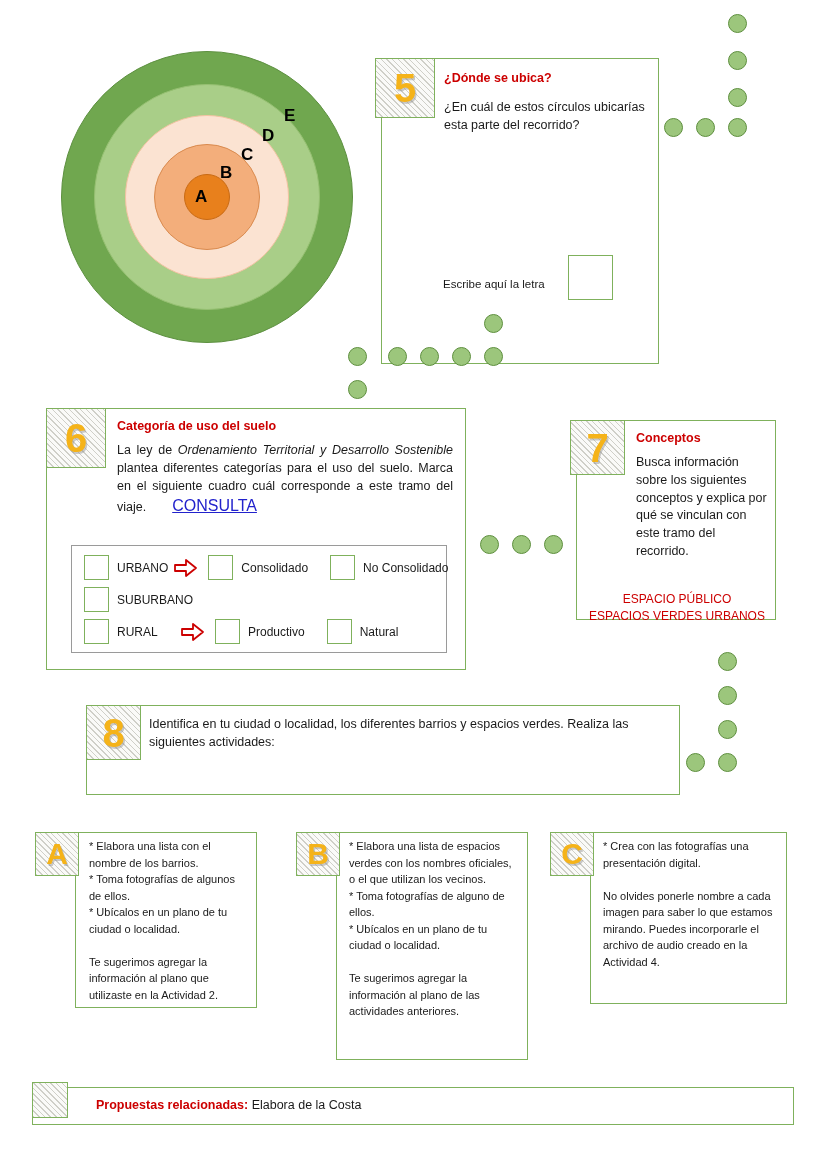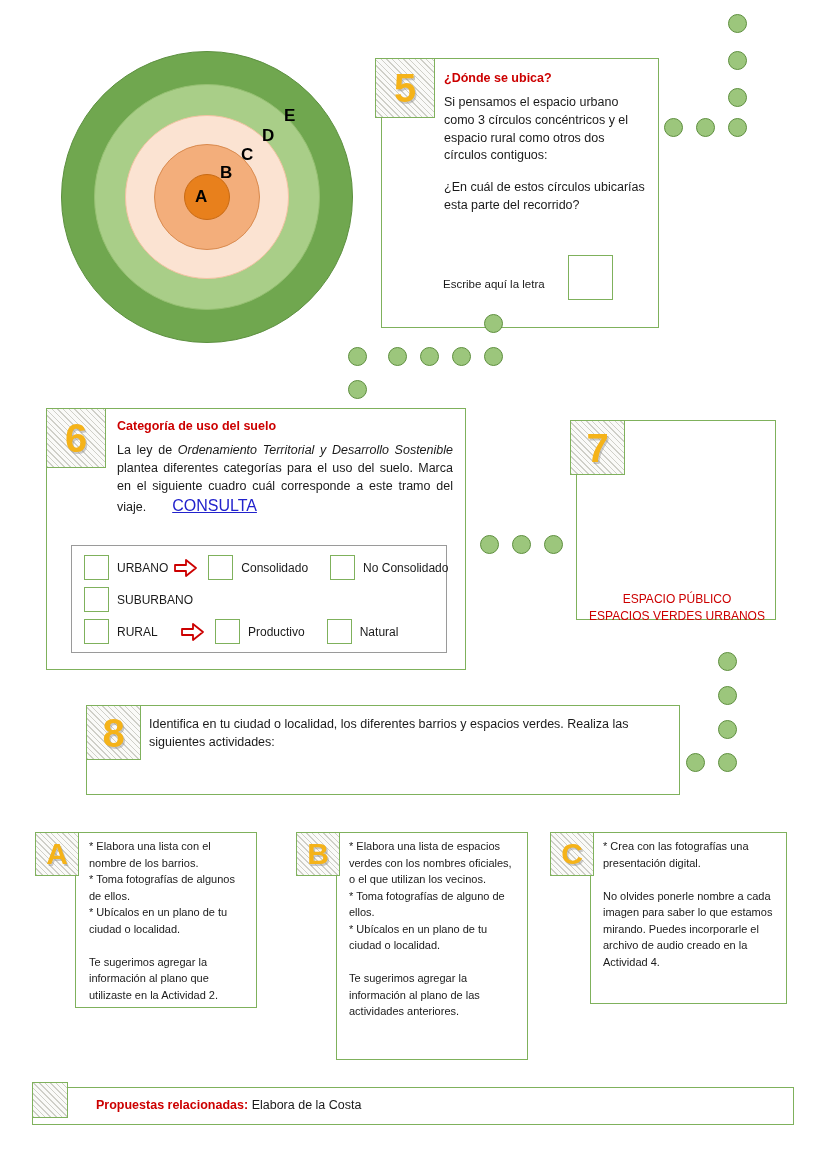--- a/index.html
+++ b/index.html
@@ -75,21 +75,21 @@
   }
   .sec-body {
     font-size: 12.5px;
     line-height: 1.42;
     margin: 0;
     color: #1a1a1a;
   }
   .justified { text-align: justify; }
 
   
-  #panel-5 { left: 381px; top: 58px; width: 278px; height: 270px; }
+  #panel-5 { left: 381px; top: 58px; width: 278px; height: 306px; }
   #badge-5 { left: 375px; top: 58px; width: 60px; height: 60px; }
   #sec5-content { position: absolute; left: 62px; top: 12px; width: 202px; }
   #sec5-answer-box {
     position: absolute;
     left: 568px; top: 255px;
     width: 45px; height: 45px;
     border: 1.6px solid #7fb15c;
     background: #fff;
     box-sizing: border-box;
   }
@@ -227,21 +227,20 @@
   <span class="ring-label rl-a">A</span>
   <span class="ring-label rl-b">B</span>
   <span class="ring-label rl-c">C</span>
   <span class="ring-label rl-d">D</span>
   <span class="ring-label rl-e">E</span>
 </div>
 
 <div id="panel-5" class="panel">
   <div id="sec5-content">
     <p class="sec-title">¿Dónde se ubica?</p>
-    <p class="sec-body">Si pensamos el espacio urbano como 3 círculos concéntricos y el espacio rural como otros dos círculos contiguos:</p>
     <p class="sec-body" style="margin-top:14px;">¿En cuál de estos círculos ubicarías esta parte del recorrido?</p>
   </div>
 </div>
 <div id="badge-5" class="badge badge-num">5</div>
 <div id="sec5-answer-label" class="abs">Escribe aquí la letra</div>
 <div id="sec5-answer-box"></div>
 
 <div id="panel-6" class="panel">
   <div id="sec6-content">
     <p class="sec-title">Categoría de uso del suelo</p>
@@ -276,20 +275,24 @@
       <div class="chkbox sp-a"></div>
       <span class="chk-label">Productivo</span>
       <div class="chkbox sp-b"></div>
       <span class="chk-label">Natural</span>
     </div>
   </div>
 </div>
 <div id="badge-6" class="badge badge-num">6</div>
 
 <div id="panel-7" class="panel">
+  <div id="sec7-content">
+    <p class="sec-title">Conceptos</p>
+    <p class="sec-body">Busca información sobre los siguientes conceptos y explica por qué se vinculan con este tramo del recorrido.</p>
+  </div>
   <div id="sec7-concepts">
     <div class="concept-line">ESPACIO PÚBLICO</div>
     <div class="concept-line">ESPACIOS VERDES URBANOS</div>
   </div>
 </div>
 <div id="badge-7" class="badge badge-num">7</div>
 
 <div id="panel-8" class="panel">
   <div id="sec8-content">
     <p class="sec-body">Identifica en tu ciudad o localidad, los diferentes barrios y espacios verdes. Realiza las siguientes actividades:</p>

